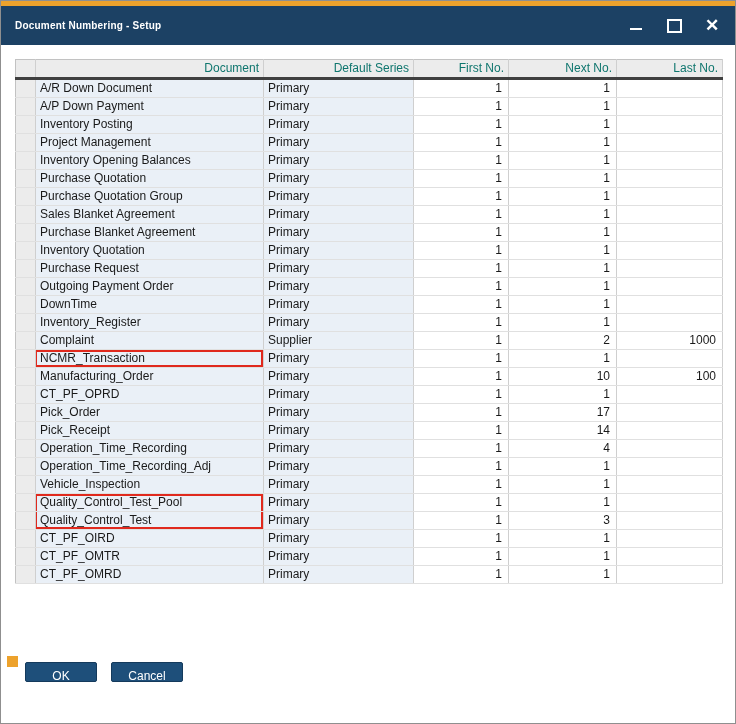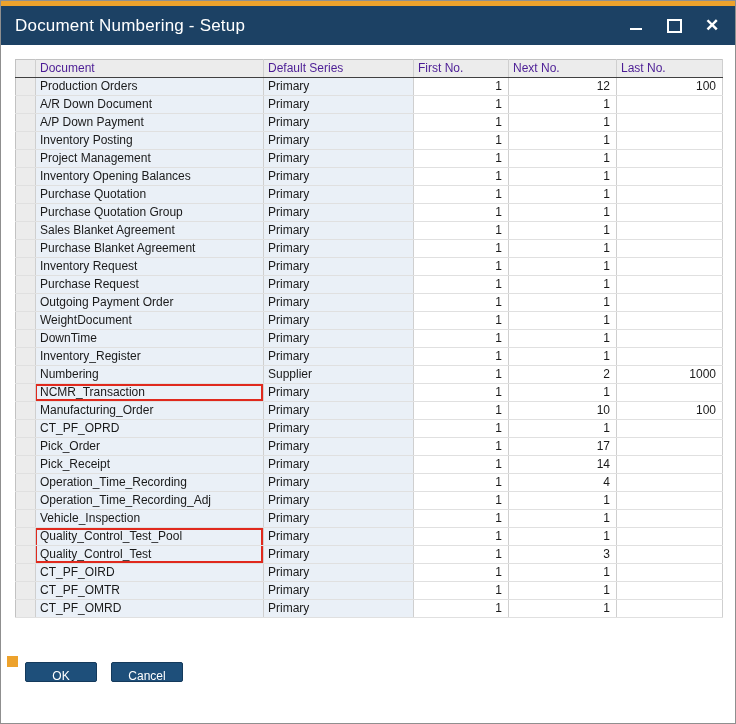--- a/index.html
+++ b/index.html
@@ -16,21 +16,21 @@
     border:1px solid #8f8f8f;
     background:#ffffff;
     overflow:hidden;
   }
   .accent-strip{height:5px;background:#EDA22C;}
   .titlebar{
     height:39px;background:#1C4164;color:#fff;
     display:flex;align-items:center;
     padding:0 14px;box-sizing:border-box;
   }
-  .title{font-size:17px;font-weight:400;letter-spacing:.2px;}
+  .title{font-size:10px;font-weight:700;letter-spacing:.2px;}
   .controls{margin-left:auto;display:flex;align-items:center;gap:20px;}
   .ctrl{
     width:18px;height:18px;display:flex;align-items:center;justify-content:center;
     cursor:pointer;color:#fff;
   }
   .minbar{width:12px;height:2px;background:#fff;display:block;margin-top:6px;}
   .maxbox{width:11px;height:10px;border:2px solid #fff;display:block;}
   .close-glyph{font-size:17px;font-weight:700;line-height:1;}
 
   
@@ -42,22 +42,22 @@
   }
   th,td{
     height:17px;line-height:17px;
     padding:0 4px;
     border-right:1px solid #cfcfcf;
     border-bottom:1px solid #e0e0e0;
     overflow:hidden;white-space:nowrap;
     box-sizing:content-box;
   }
   thead th{
-    background:#ececec;text-align:left;font-weight:400;color:#4c1d95;
-    border-bottom:1px solid #404040;
+    background:#ececec;text-align:right;font-weight:400;color:#0f766e;
+    border-bottom:3px solid #404040;
   }
   td.sel{background:#ececec;}
   td.doc,td.series{background:#EAF0F7;}
   td.num{background:#ffffff;text-align:right;padding-right:6px;}
 
   
   td.hl{position:relative;}
   td.hl::after{
     content:"";position:absolute;pointer-events:none;
     left:0;right:0;top:0;bottom:0;
@@ -120,28 +120,20 @@
         <th>Document</th>
         <th>Default Series</th>
         <th>First No.</th>
         <th>Next No.</th>
         <th>Last No.</th>
       </tr>
     </thead>
     <tbody id="table-body">
         <tr>
           <td class="sel"></td>
-          <td class="doc">Production Orders</td>
-          <td class="series">Primary</td>
-          <td class="num">1</td>
-          <td class="num">12</td>
-          <td class="num">100</td>
-        </tr>
-        <tr>
-          <td class="sel"></td>
           <td class="doc">A/R Down Document</td>
           <td class="series">Primary</td>
           <td class="num">1</td>
           <td class="num">1</td>
           <td class="num"></td>
         </tr>
         <tr>
           <td class="sel"></td>
           <td class="doc">A/P Down Payment</td>
           <td class="series">Primary</td>
@@ -200,21 +192,21 @@
         <tr>
           <td class="sel"></td>
           <td class="doc">Purchase Blanket Agreement</td>
           <td class="series">Primary</td>
           <td class="num">1</td>
           <td class="num">1</td>
           <td class="num"></td>
         </tr>
         <tr>
           <td class="sel"></td>
-          <td class="doc">Inventory Request</td>
+          <td class="doc">Inventory Quotation</td>
           <td class="series">Primary</td>
           <td class="num">1</td>
           <td class="num">1</td>
           <td class="num"></td>
         </tr>
         <tr>
           <td class="sel"></td>
           <td class="doc">Purchase Request</td>
           <td class="series">Primary</td>
           <td class="num">1</td>
@@ -224,45 +216,37 @@
         <tr>
           <td class="sel"></td>
           <td class="doc">Outgoing Payment Order</td>
           <td class="series">Primary</td>
           <td class="num">1</td>
           <td class="num">1</td>
           <td class="num"></td>
         </tr>
         <tr>
           <td class="sel"></td>
-          <td class="doc">WeightDocument</td>
-          <td class="series">Primary</td>
-          <td class="num">1</td>
-          <td class="num">1</td>
-          <td class="num"></td>
-        </tr>
-        <tr>
-          <td class="sel"></td>
           <td class="doc">DownTime</td>
           <td class="series">Primary</td>
           <td class="num">1</td>
           <td class="num">1</td>
           <td class="num"></td>
         </tr>
         <tr>
           <td class="sel"></td>
           <td class="doc">Inventory_Register</td>
           <td class="series">Primary</td>
           <td class="num">1</td>
           <td class="num">1</td>
           <td class="num"></td>
         </tr>
         <tr>
           <td class="sel"></td>
-          <td class="doc">Numbering</td>
+          <td class="doc">Complaint</td>
           <td class="series">Supplier</td>
           <td class="num">1</td>
           <td class="num">2</td>
           <td class="num">1000</td>
         </tr>
         <tr>
           <td class="sel"></td>
           <td class="doc hl hl-full">NCMR_Transaction</td>
           <td class="series">Primary</td>
           <td class="num">1</td>

